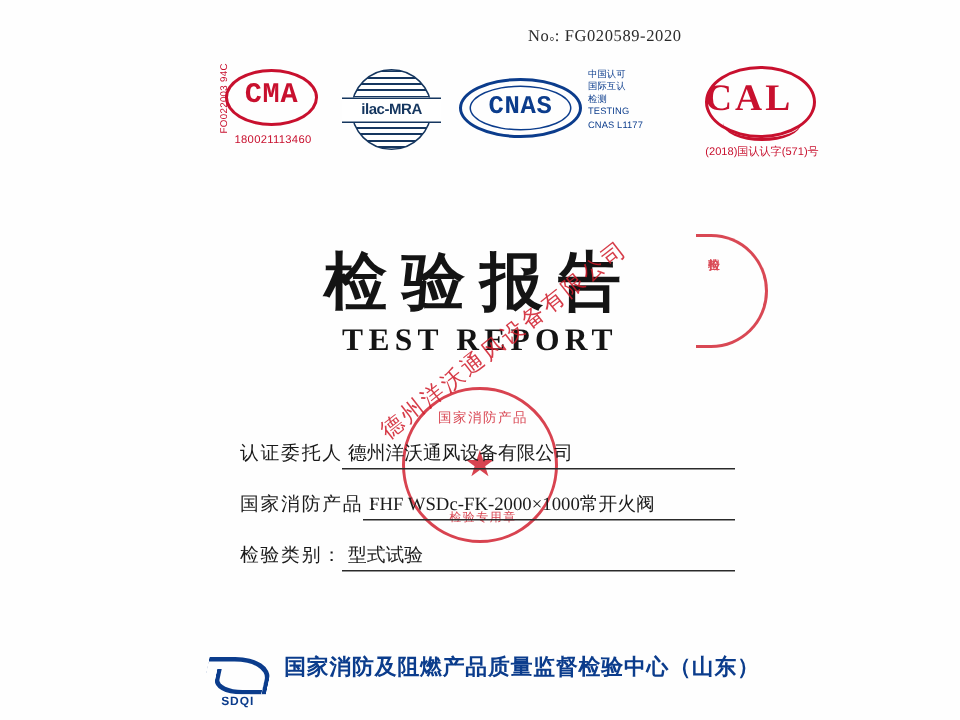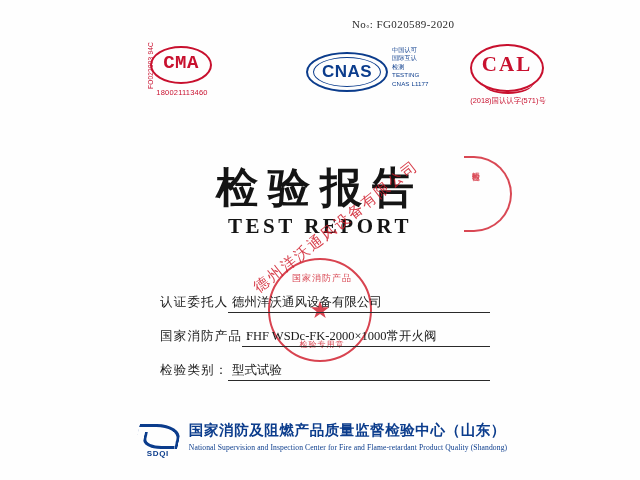--- a/index.html
+++ b/index.html
@@ -170,21 +170,21 @@
   }
   .cnas .txt {
     position: absolute;
     left: 0;
     top: 18px;
     width: 86px;
     text-align: center;
     font-size: 17px;
     font-weight: bold;
     color: #0b3c8c;
-    font-family: Liberation Sans, sans-serif;
+    font-family: Liberation Mono, monospace;
     letter-spacing: 0.5px;
   }
 
   
   .cnas-side {
     left: 260px;
     width: 62px;
     height: 66px;
     font-family: "Liberation Sans", sans-serif;
     color: #0b3c8c;
@@ -208,22 +208,22 @@
     height: 48px;
     border: 2.2px solid #c8102e;
     border-radius: 50%;
     box-sizing: border-box;
   }
   .cal .letters {
     position: absolute;
     left: 8px;
     top: 8px;
     width: 74px;
-    text-align: center;
-    font-size: 21px;
+    text-align: left;
+    font-size: 25px;
     font-weight: bold;
     color: #c8102e;
     font-family: "Liberation Serif", serif;
     letter-spacing: 2px;
   }
   .cal .swoosh {
     position: absolute;
     left: 20px;
     top: 26px;
     width: 52px;
@@ -471,20 +471,24 @@
 
   <div class="logo-strip">
 
     <div class="logo cma">
       <div class="oval"></div>
       <div class="oval-txt">CMA</div>
       <div class="vcode">FO022003 94C</div>
       <div class="code">180021113460</div>
     </div>
 
+    <div class="logo ilac">
+      <div class="circ"></div>
+      <div class="band">ilac-MRA</div>
+    </div>
 
     <div class="logo cnas">
       <div class="ell"></div>
       <div class="ell2"></div>
       <div class="txt">CNAS</div>
     </div>
 
     <div class="logo cnas-side" style="white-space:pre-line;">中国认可
 国际互认
 检测
@@ -534,17 +538,16 @@
   </div>
 
   <div class="footer">
     <div class="footer-row">
       <div class="sdqi-mark">
         <div class="sw"></div>
         <div class="sw2"></div>
         <div class="lbl">SDQI</div>
       </div>
       <div class="footer-cn">国家消防及阻燃产品质量监督检验中心（山东）</div>
-      <div class="footer-en">National Supervision and Inspection Center for Fire and Flame-retardant Product Quality (Shandong)</div>
     </div>
   </div>
 
 </div>
 
 </body></html>

